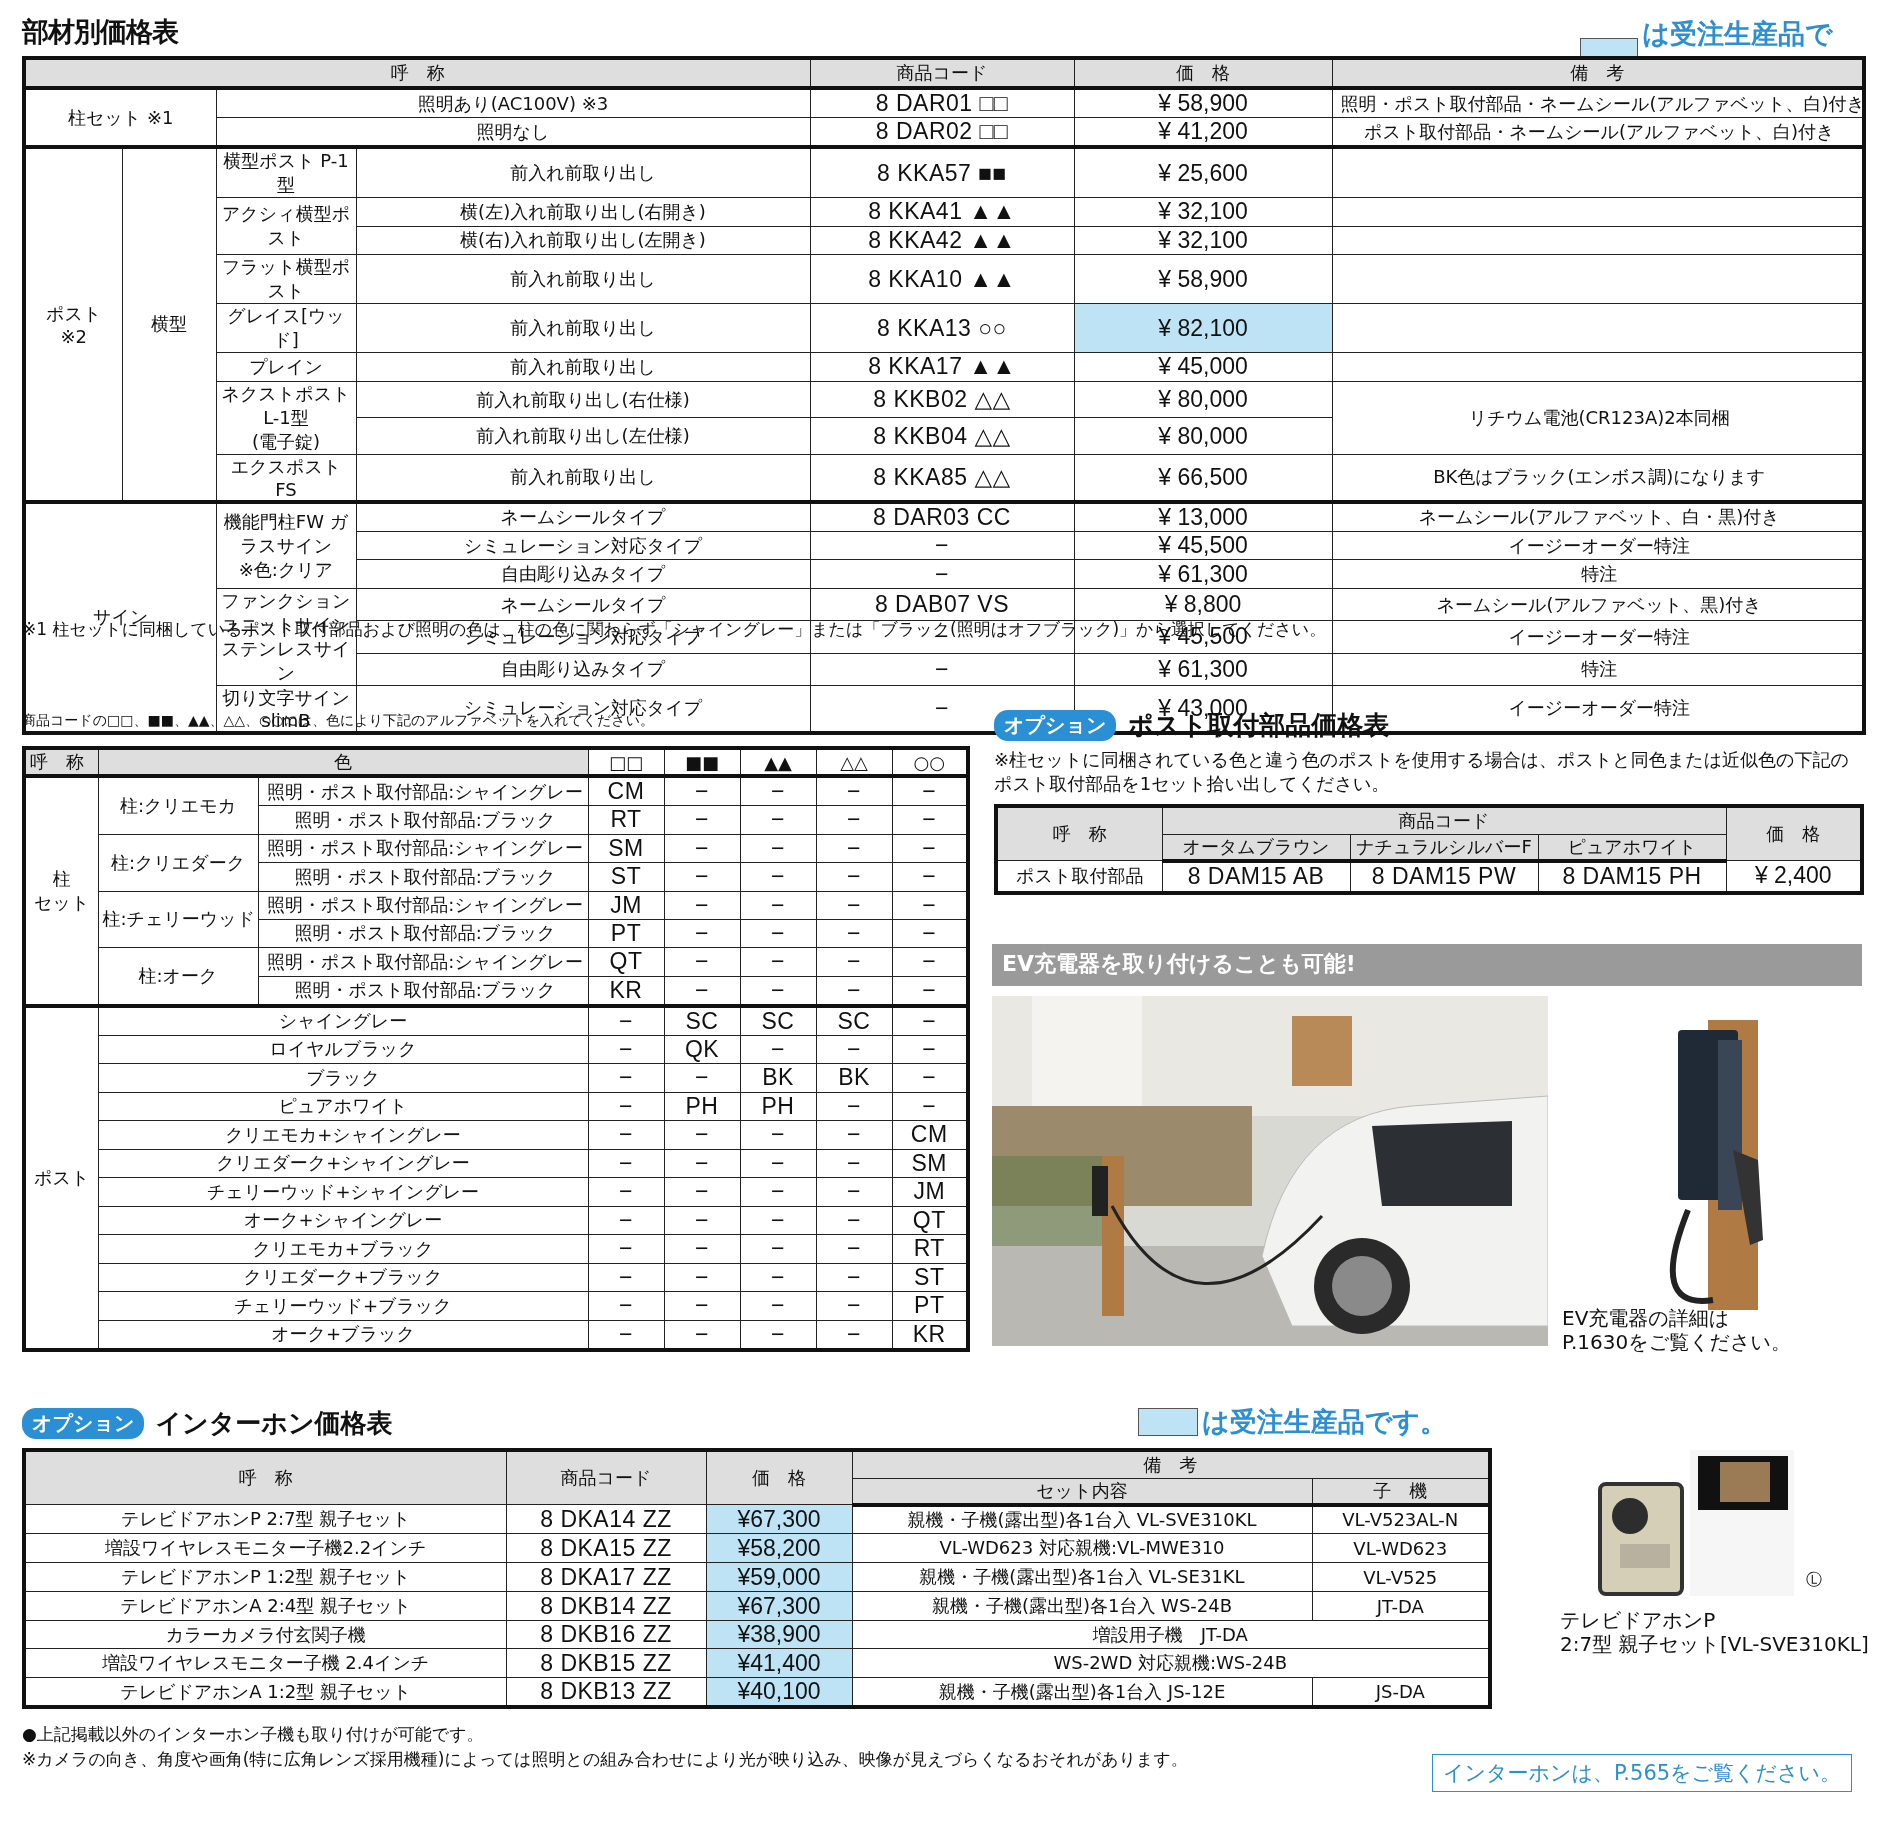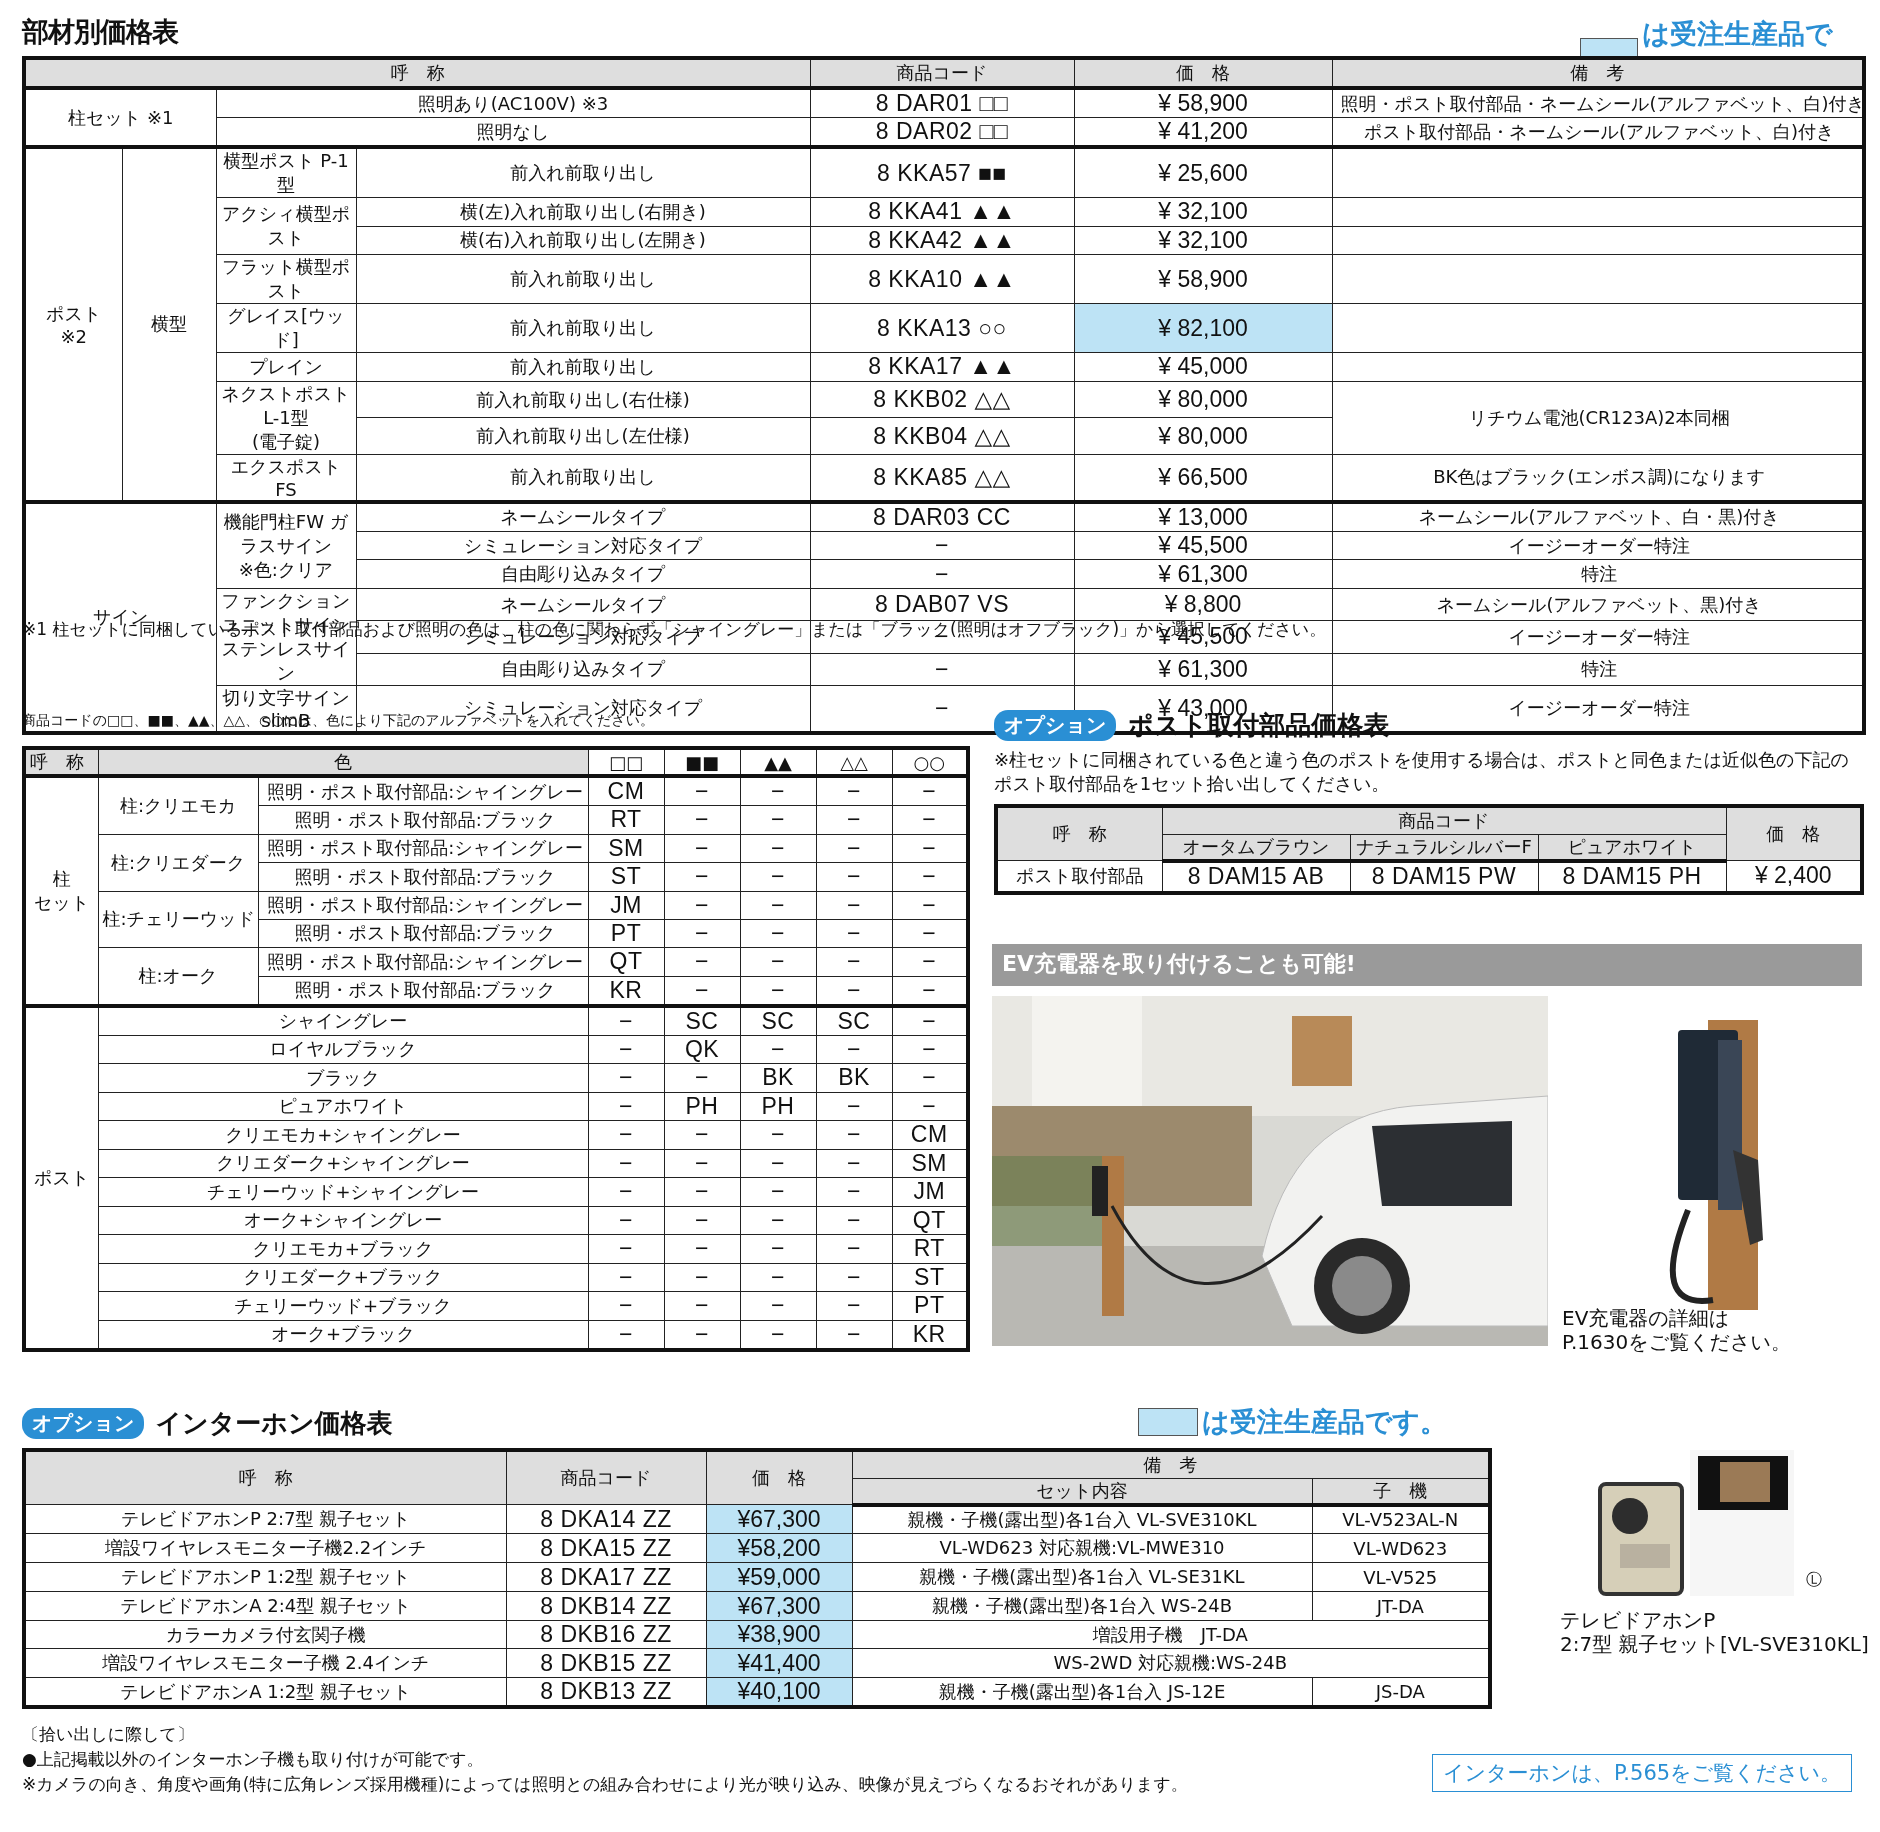--- a/index.html
+++ b/index.html
@@ -547,17 +547,16 @@
     <rect x="160" y="16" width="50" height="40" fill="#9b7a56"></rect>
   </svg>
   <span class="abs" style="left:246px;top:124px;font-size:16px;">Ⓛ</span>
 </div>
 <div class="abs" style="left:1560px;top:1608px;font-size:20px;line-height:24px;">
   <div>テレビドアホンP</div>
   <div>2:7型 親子セット[VL-SVE310KL]</div>
 </div>
 
 <div class="abs footnote" style="left:22px;top:1722px;width:1400px;font-size:17px;line-height:25px;">
-  <div>〔拾い出しに際して〕</div>
   <div>●上記掲載以外のインターホン子機も取り付けが可能です。</div>
   <div>※カメラの向き、角度や画角(特に広角レンズ採用機種)によっては照明との組み合わせにより光が映り込み、映像が見えづらくなるおそれがあります。</div>
 </div>
 <div class="abs ref-box" style="left:1432px;top:1754px;">インターホンは、P.565をご覧ください。</div>
 
 </body></html>

